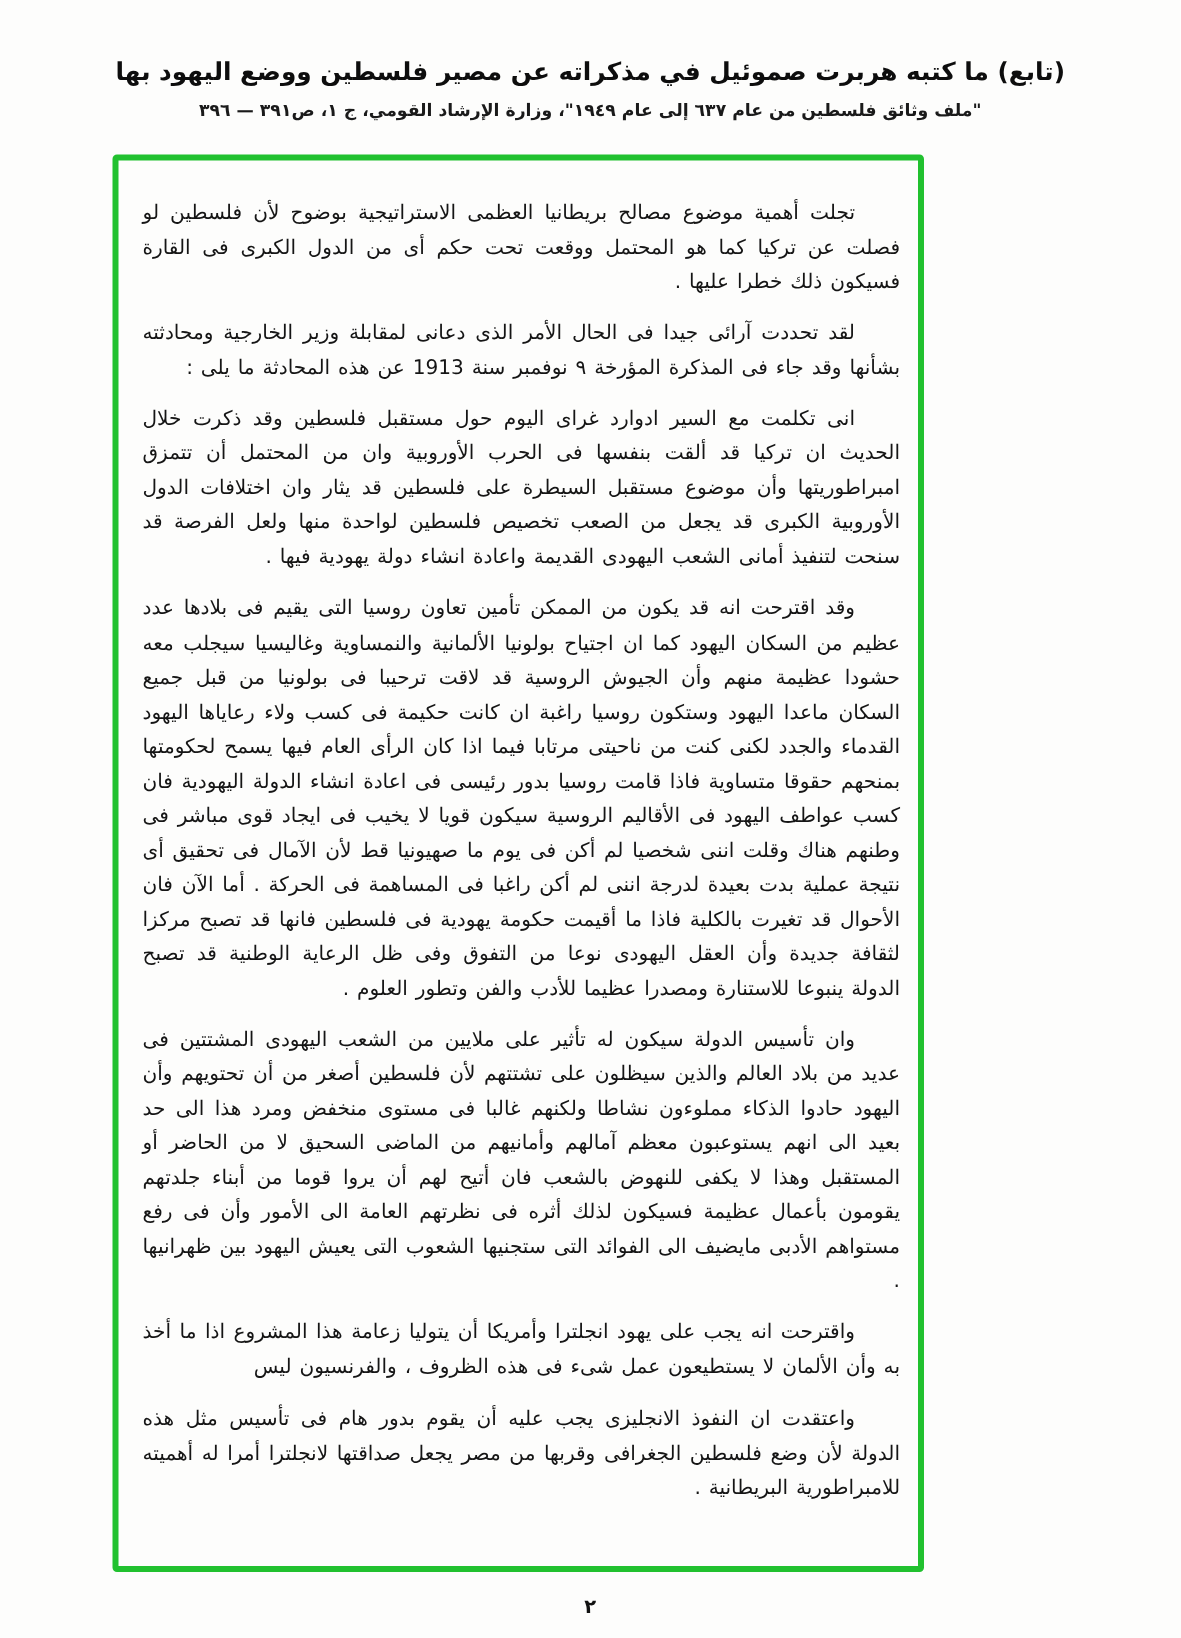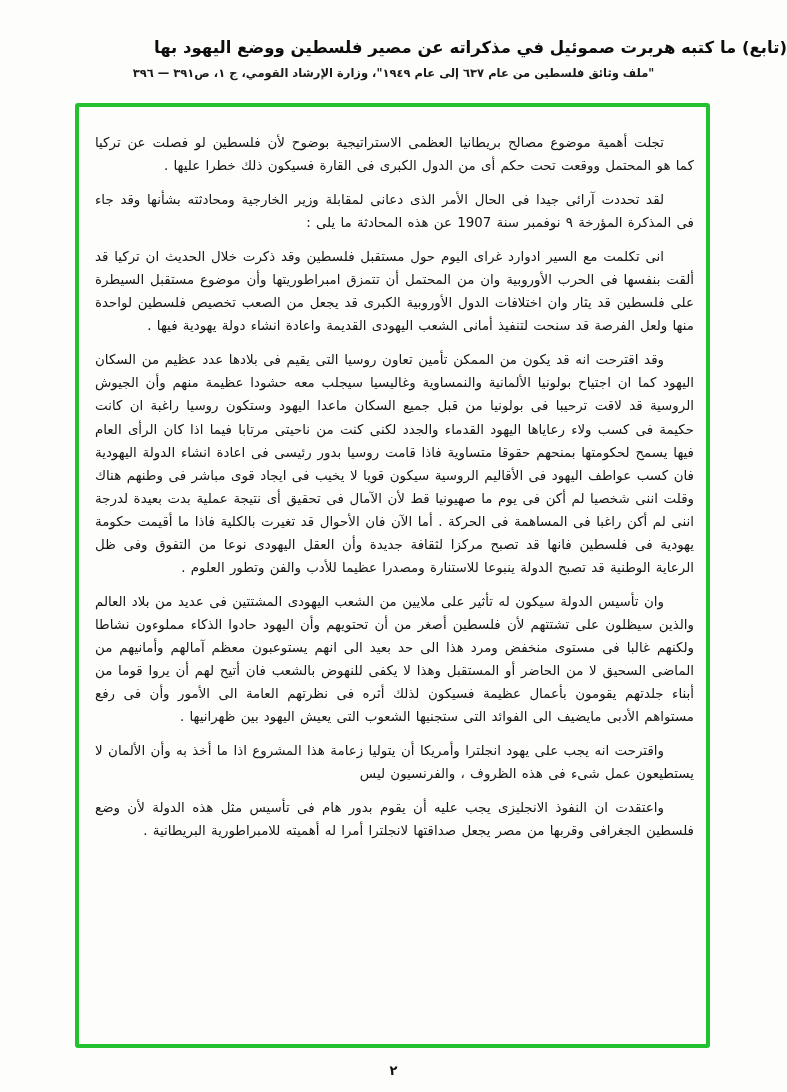--- a/index.html
+++ b/index.html
@@ -19,33 +19,32 @@
   }
   .header {
     text-align: center;
     padding-top: 38px;
   }
   .doc-title {
     font-size: 16.5px;
     font-weight: bold;
     color: #0d0d0d;
     letter-spacing: 0.2px;
-    text-align: right;
   }
   .source-line {
     margin-top: 9px;
     font-size: 11.5px;
     font-weight: bold;
     color: #1a1a1a;
   }
   .green-frame {
     position: absolute;
     top: 103px;
     left: 75px;
-    width: 635px;
+    width: 541px;
     height: 945px;
     box-sizing: border-box;
     border: 4px solid #21c12f;
     border-radius: 3px;
     padding: 24px 12px 8px 16px;
     overflow: hidden;
     background: transparent;
   }
   .body-text p {
     margin: 0 0 11px 0;
@@ -75,21 +74,21 @@
 <div class="page">
 
   <div class="header">
     <div class="doc-title">(تابع) ما كتبه هربرت صموئيل في مذكراته عن مصير فلسطين ووضع اليهود بها</div>
     <div class="source-line">"ملف وثائق فلسطين من عام ٦٣٧ إلى عام ١٩٤٩"، وزارة الإرشاد القومي، ج ١، ص٣٩١ — ٣٩٦</div>
   </div>
 
   <div class="green-frame" style="border-color: rgb(33, 193, 47);">
     <div class="body-text">
       <p>تجلت أهمية موضوع مصالح بريطانيا العظمى الاستراتيجية بوضوح لأن فلسطين لو فصلت عن تركيا كما هو المحتمل ووقعت تحت حكم أى من الدول الكبرى فى القارة فسيكون ذلك خطرا عليها .</p>
-      <p>لقد تحددت آرائى جيدا فى الحال الأمر الذى دعانى لمقابلة وزير الخارجية ومحادثته بشأنها وقد جاء فى المذكرة المؤرخة ٩ نوفمبر سنة 1907 عن هذه المحادثة ما يلى :</p>
+      <p>لقد تحددت آرائى جيدا فى الحال الأمر الذى دعانى لمقابلة وزير الخارجية ومحادثته بشأنها وقد جاء فى المذكرة المؤرخة ٩ نوفمبر سنة 1913 عن هذه المحادثة ما يلى :</p>
       <p>انى تكلمت مع السير ادوارد غراى اليوم حول مستقبل فلسطين وقد ذكرت خلال الحديث ان تركيا قد ألقت بنفسها فى الحرب الأوروبية وان من المحتمل أن تتمزق امبراطوريتها وأن موضوع مستقبل السيطرة على فلسطين قد يثار وان اختلافات الدول الأوروبية الكبرى قد يجعل من الصعب تخصيص فلسطين لواحدة منها ولعل الفرصة قد سنحت لتنفيذ أمانى الشعب اليهودى القديمة واعادة انشاء دولة يهودية فيها .</p>
       <p>وقد اقترحت انه قد يكون من الممكن تأمين تعاون روسيا التى يقيم فى بلادها عدد عظيم من السكان اليهود كما ان اجتياح بولونيا الألمانية والنمساوية وغاليسيا سيجلب معه حشودا عظيمة منهم وأن الجيوش الروسية قد لاقت ترحيبا فى بولونيا من قبل جميع السكان ماعدا اليهود وستكون روسيا راغبة ان كانت حكيمة فى كسب ولاء رعاياها اليهود القدماء والجدد لكنى كنت من ناحيتى مرتابا فيما اذا كان الرأى العام فيها يسمح لحكومتها بمنحهم حقوقا متساوية فاذا قامت روسيا بدور رئيسى فى اعادة انشاء الدولة اليهودية فان كسب عواطف اليهود فى الأقاليم الروسية سيكون قويا لا يخيب فى ايجاد قوى مباشر فى وطنهم هناك وقلت اننى شخصيا لم أكن فى يوم ما صهيونيا قط لأن الآمال فى تحقيق أى نتيجة عملية بدت بعيدة لدرجة اننى لم أكن راغبا فى المساهمة فى الحركة . أما الآن فان الأحوال قد تغيرت بالكلية فاذا ما أقيمت حكومة يهودية فى فلسطين فانها قد تصبح مركزا لثقافة جديدة وأن العقل اليهودى نوعا من التفوق وفى ظل الرعاية الوطنية قد تصبح الدولة ينبوعا للاستنارة ومصدرا عظيما للأدب والفن وتطور العلوم .</p>
       <p>وان تأسيس الدولة سيكون له تأثير على ملايين من الشعب اليهودى المشتتين فى عديد من بلاد العالم والذين سيظلون على تشتتهم لأن فلسطين أصغر من أن تحتويهم وأن اليهود حادوا الذكاء مملوءون نشاطا ولكنهم غالبا فى مستوى منخفض ومرد هذا الى حد بعيد الى انهم يستوعبون معظم آمالهم وأمانيهم من الماضى السحيق لا من الحاضر أو المستقبل وهذا لا يكفى للنهوض بالشعب فان أتيح لهم أن يروا قوما من أبناء جلدتهم يقومون بأعمال عظيمة فسيكون لذلك أثره فى نظرتهم العامة الى الأمور وأن فى رفع مستواهم الأدبى مايضيف الى الفوائد التى ستجنيها الشعوب التى يعيش اليهود بين ظهرانيها .</p>
       <p>واقترحت انه يجب على يهود انجلترا وأمريكا أن يتوليا زعامة هذا المشروع اذا ما أخذ به وأن الألمان لا يستطيعون عمل شىء فى هذه الظروف ، والفرنسيون ليس</p>
       <p>واعتقدت ان النفوذ الانجليزى يجب عليه أن يقوم بدور هام فى تأسيس مثل هذه الدولة لأن وضع فلسطين الجغرافى وقربها من مصر يجعل صداقتها لانجلترا أمرا له أهميته للامبراطورية البريطانية .</p>
     </div>
   </div>
 
   <div class="footer">
     <span class="page-number">٢</span>

